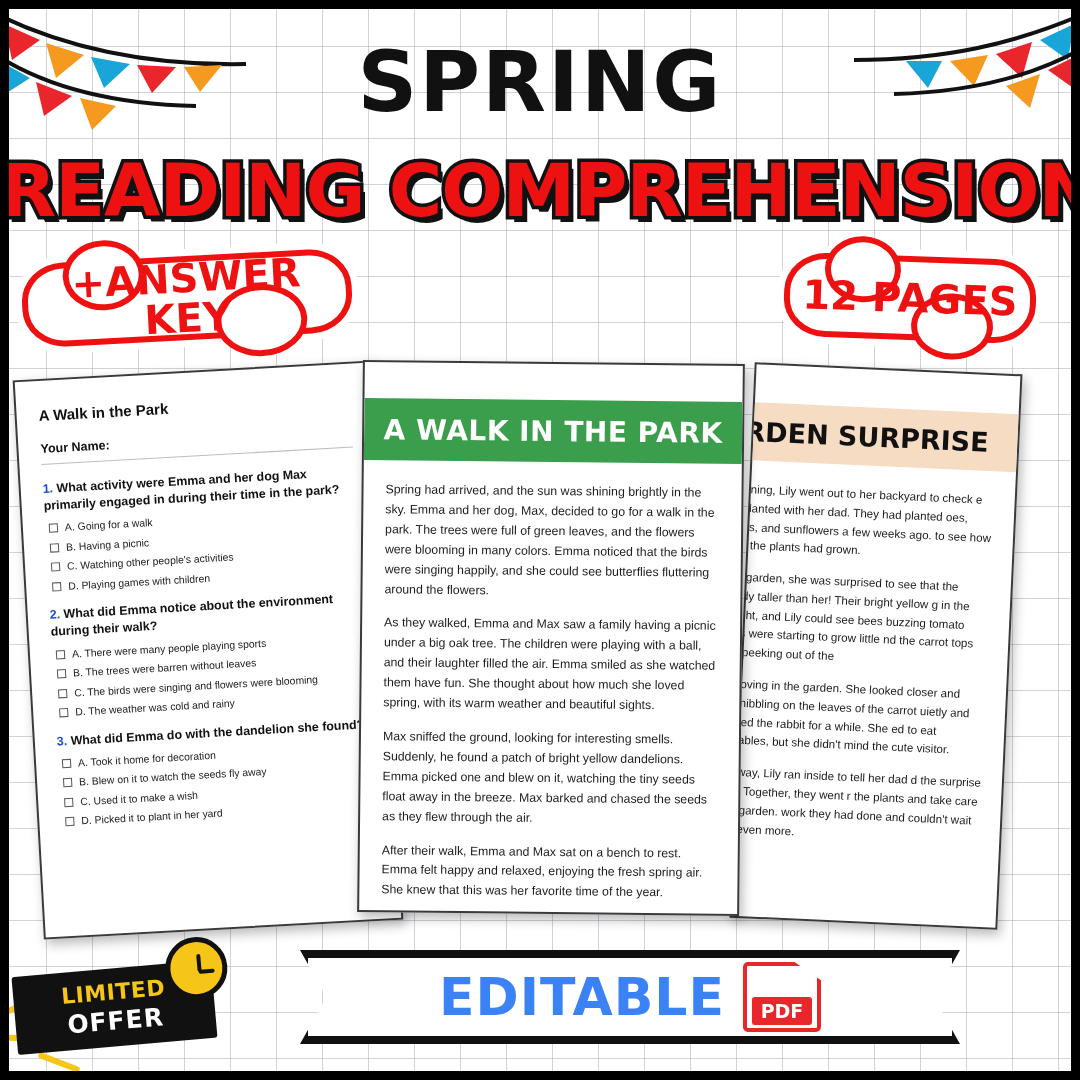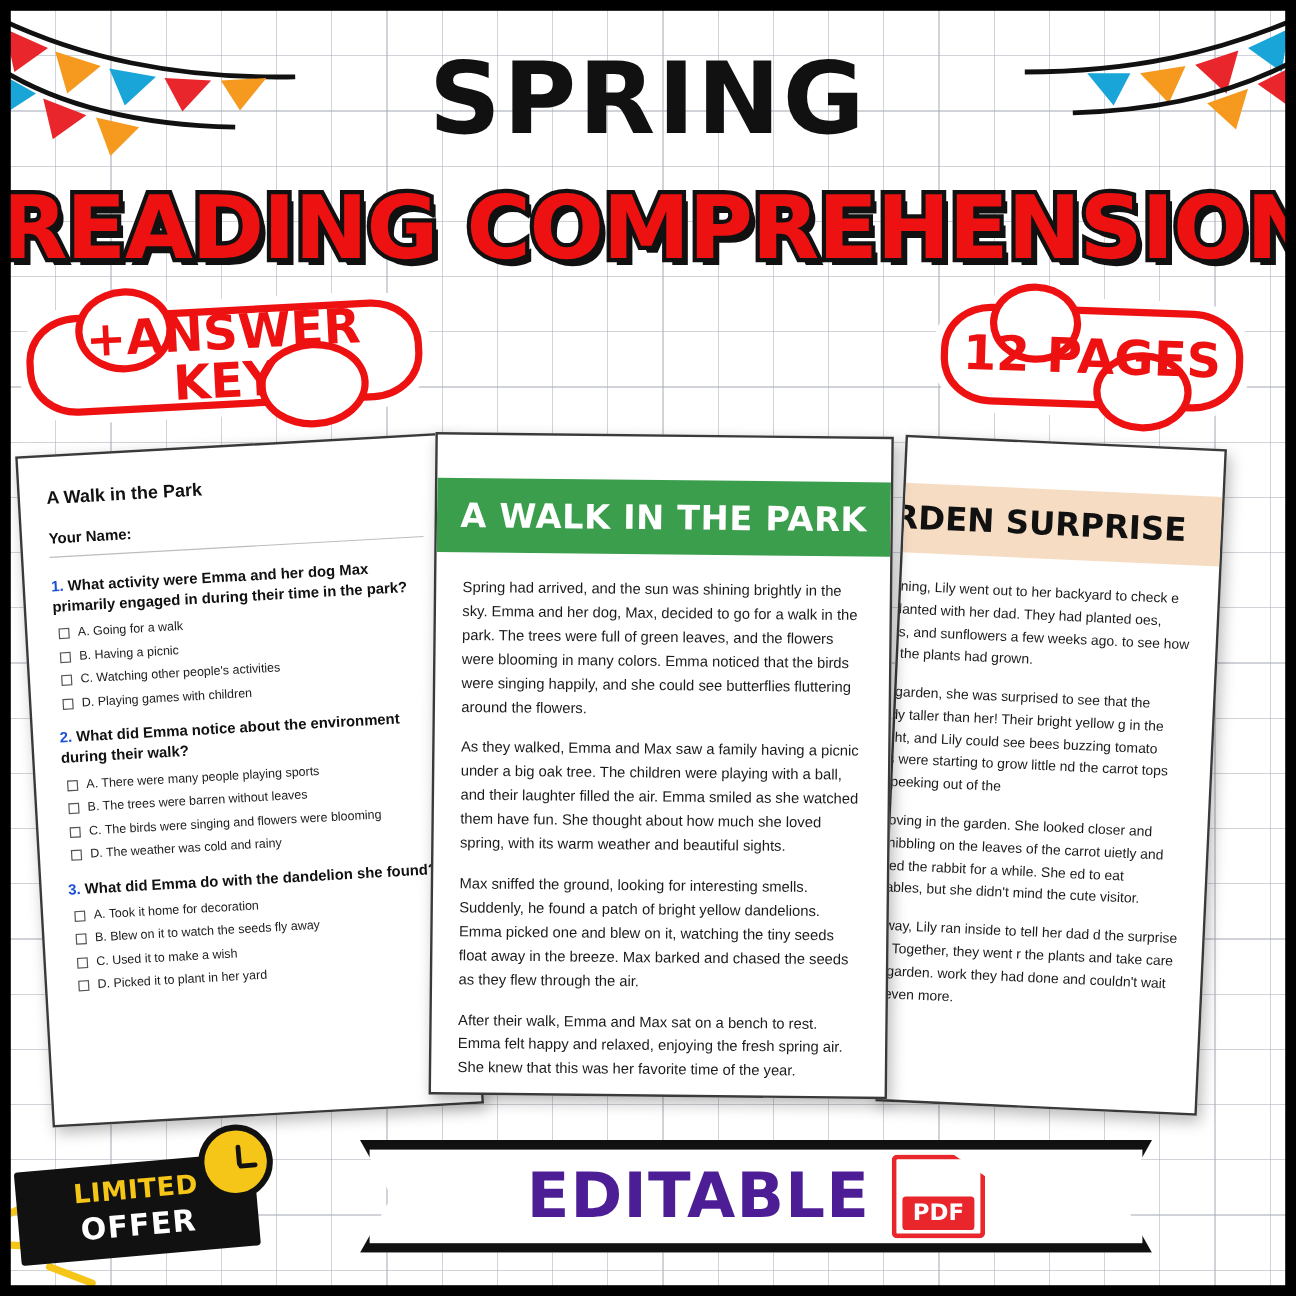--- a/index.html
+++ b/index.html
@@ -215,21 +215,21 @@
 
   
   #editable-banner {
     position: absolute; left: 300px; bottom: 36px; width: 660px; height: 94px;
     background: #fff; border: 8px solid #111; z-index: 45;
     display: flex; align-items: center; justify-content: center; gap: 18px;
     clip-path: polygon(0 0, 100% 0, 96% 50%, 100% 100%, 0 100%, 4% 50%);
   }
   #editable-banner .ed-text {
     font-family: "DejaVu Sans", sans-serif; font-weight: 700;
-    font-size: 52px; letter-spacing: 1px; color: #4c1d95;
+    font-size: 52px; letter-spacing: 1px; color: #3b82f6;
   }
   .filetag {
     width: 78px; height: 70px; position: relative;
     display: flex; align-items: flex-end; justify-content: center;
   }
   .filetag .sheeticon {
     position: absolute; inset: 0;
     background: #fff; border: 4px solid #e8262b; border-radius: 5px;
     clip-path: polygon(0 0, 66% 0, 100% 26%, 100% 100%, 0 100%);
   }

